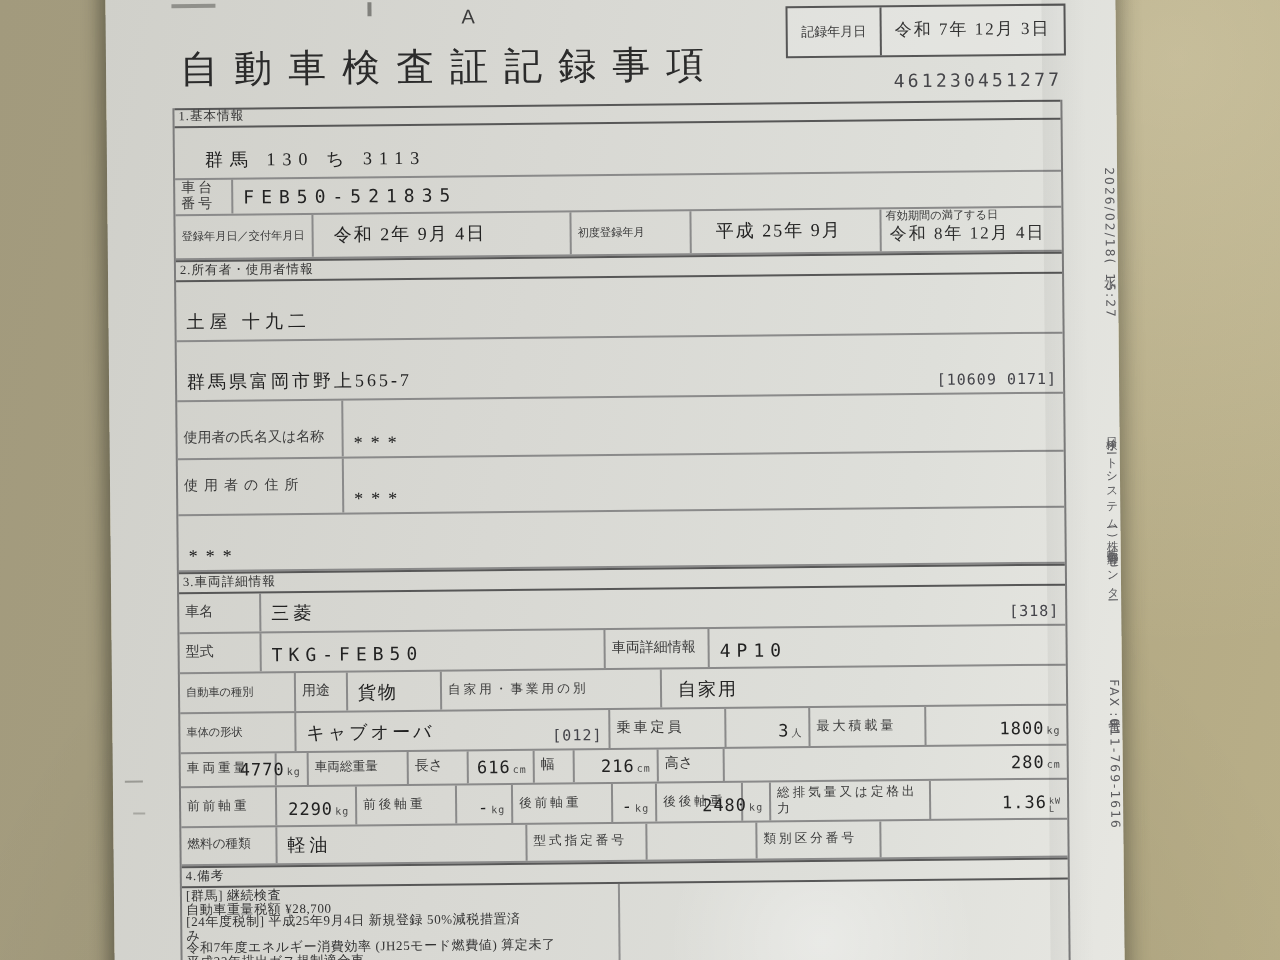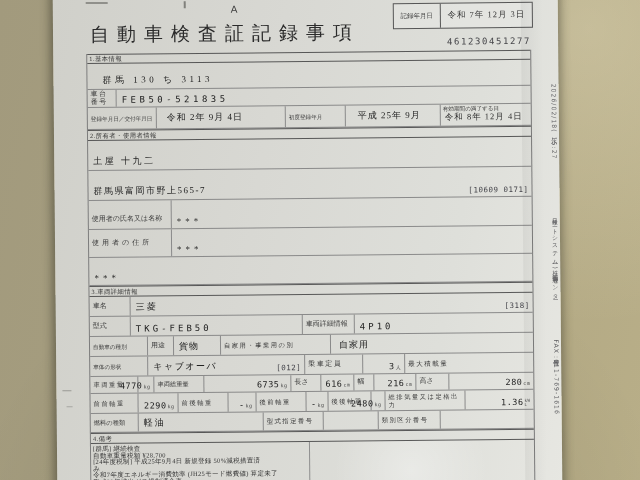--- a/index.html
+++ b/index.html
@@ -176,33 +176,33 @@
         <div class="cell val between" style="width:157px">
           <span class="t" style="letter-spacing:1.5px">キャブオーバ</span>
           <span class="code">[012]</span>
         </div>
         <div class="cell lbl sp2" style="width:58px">乗車定員</div>
         <div class="cell val num" style="width:42px">
           <span>3</span>
           <span class="unit">人</span>
         </div>
         <div class="cell lbl sp2" style="width:58px;font-size:6.5px">最大積載量</div>
+        <div class="cell val num grow">
+          <span>1800</span>
+          <span class="unit">kg</span>
+        </div>
       </div>
 
       <div class="row" style="height:17px">
         <div class="cell lbl sp2" style="width:47px;font-size:6.3px">車両重量</div>
         <div class="cell val num" style="width:16px">
           <span>4770</span>
           <span class="unit">kg</span>
         </div>
         <div class="cell lbl" style="width:50px;font-size:6.3px">車両総重量</div>
-        <div class="cell val num" style="width:87px">
-          <span>6735</span>
-          <span class="unit">kg</span>
-        </div>
         <div class="cell lbl" style="width:30px">長さ</div>
         <div class="cell val num" style="width:33px">
           <span>616</span>
           <span class="unit">cm</span>
         </div>
         <div class="cell lbl" style="width:20px">幅</div>
         <div class="cell val num" style="width:42px">
           <span>216</span>
           <span class="unit">cm</span>
         </div>

